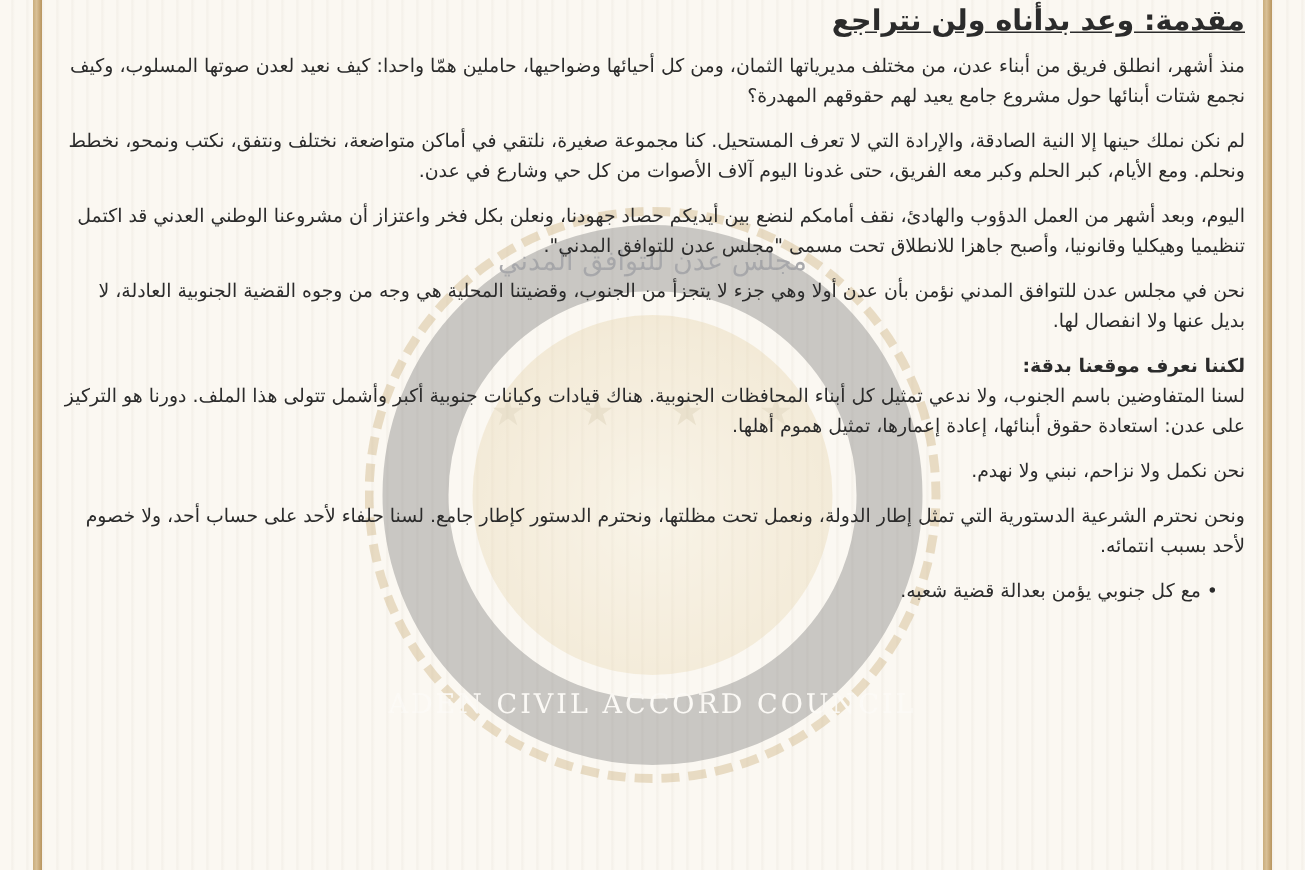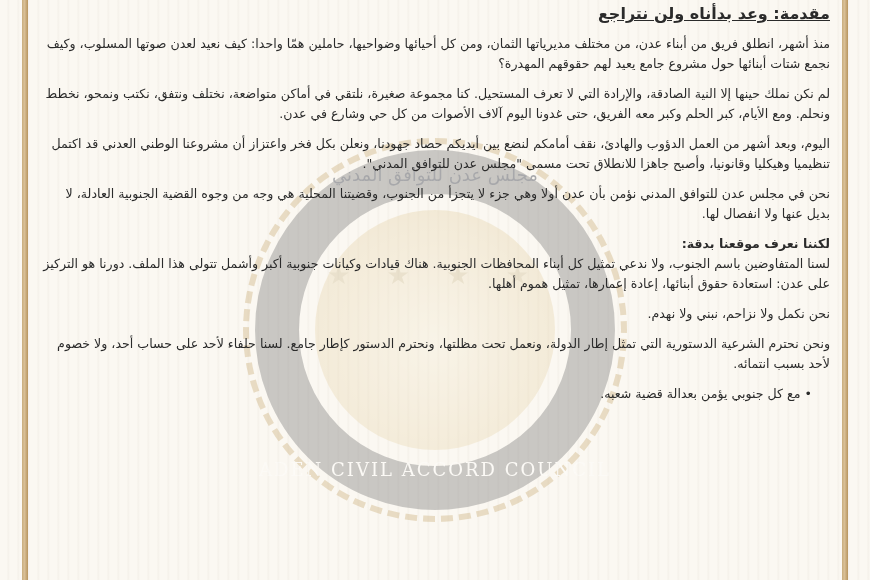--- a/index.html
+++ b/index.html
@@ -42,21 +42,21 @@
     .watermark .arc-ar {
       position: absolute; left: 0; right: 0; top: 14px; text-align: center;
       color: #0f172a; font-size: 18px;
     }
     .content {
       position: absolute; left: 40px; right: 40px; top: 0;
       direction: rtl; text-align: right; color: #2b2b2b;
       font-size: 12.6px; line-height: 20px;
     }
     .heading {
-      font-weight: bold; text-decoration: underline; font-size: 16px;
+      font-weight: bold; text-decoration: underline; font-size: 19px;
       margin: 6px 0 0 0; padding-right: 0;
     }
     .para { margin: 10px 0 0 0; }
     .para.tight { margin-top: 0; }
     .bullet { margin: 10px 0 0 0; padding-right: 18px; }
     .bullet::before { content: "• "; }
     .h-intro { margin-top: 4px; }
   </style>
 </head>
 <body>

